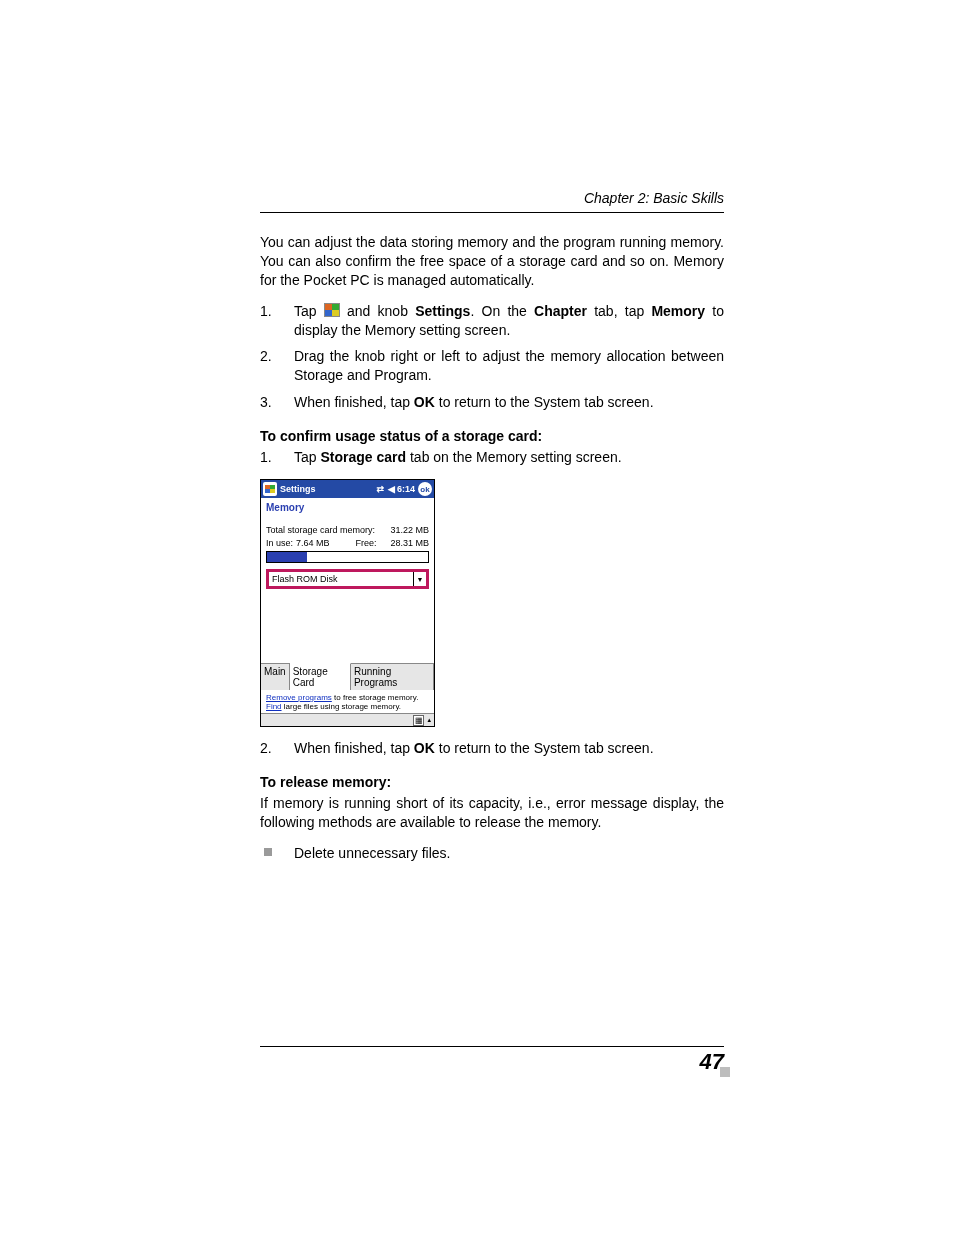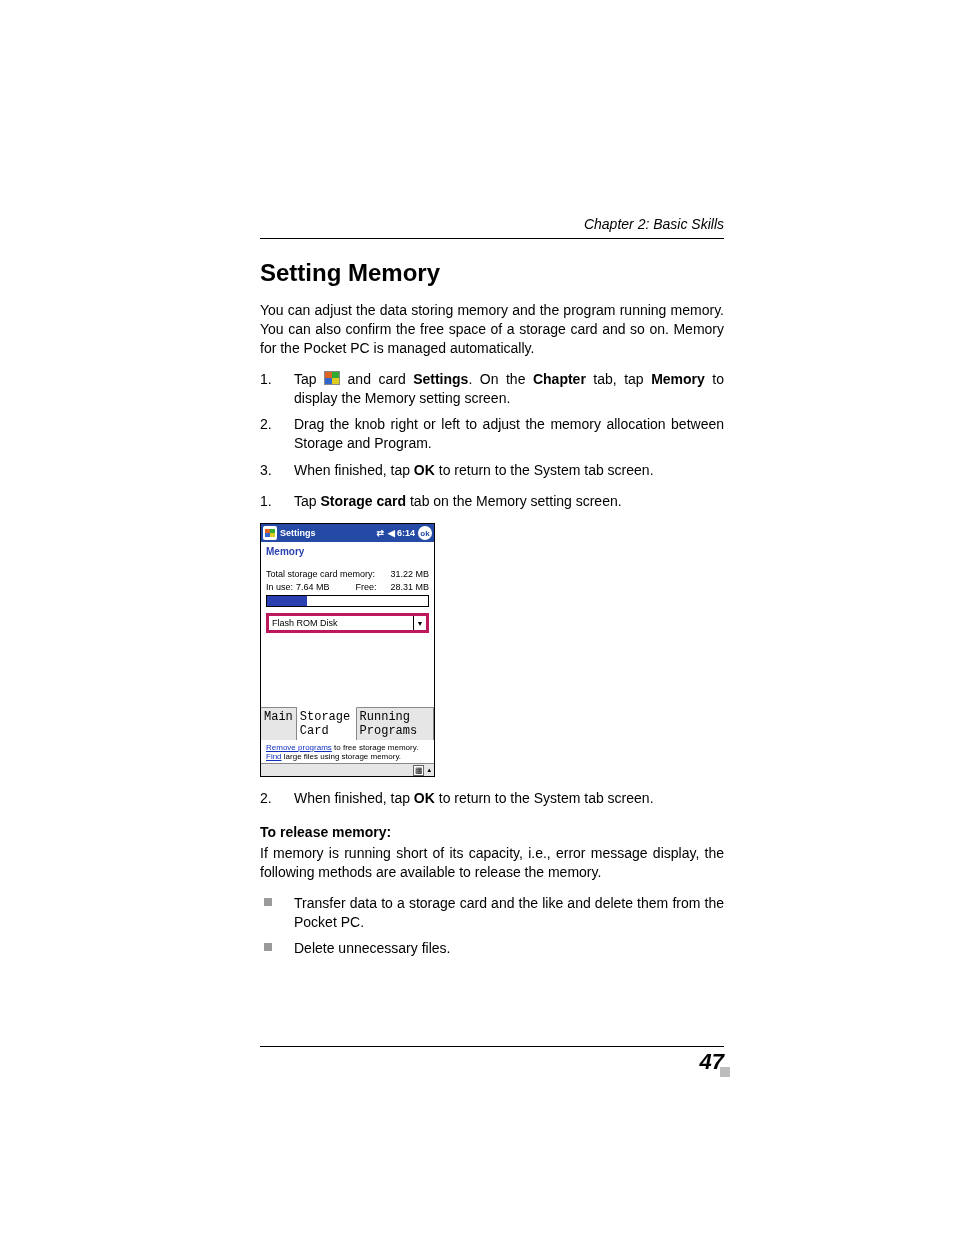--- a/index.html
+++ b/index.html
@@ -10,21 +10,20 @@
     color: #000;
     width: 954px;
     height: 1235px;
     position: relative;
   }
   .page {
     position: absolute;
     left: 260px;
     right: 230px;
     top: 190px;
-    margin-top: 26px;
   }
   .chapter {
     font-style: italic;
     font-size: 14px;
     text-align: right;
     margin-bottom: 6px;
   }
   .hr-top {
     border: none;
     border-top: 1px solid #000;
@@ -171,25 +170,24 @@
   .ss-dropdown .arrow {
     width: 12px;
     border-left: 1px solid #000;
     text-align: center;
     font-size: 7px;
     align-self: stretch;
     display:flex;align-items:center;justify-content:center;
   }
   .ss-tabs {
     display: flex;
-    font-size: 12px;
+    font-size: 10px;
     border-top: 1px solid #888;
     background: #737373;
     margin-top: 70px;
-    font-family: Liberation Mono, monospace;
   }
   .ss-tab {
     padding: 2px 3px;
     border-right: 1px solid #888;
     background: #e6e6e6;
   }
   .ss-tab.active {
     background: #fff;
     border-top: 1px solid #fff;
     margin-top: -1px;
@@ -236,35 +234,35 @@
     background: #bdbdbd;
   }
 </style>
 </head>
 <body>
 
 <div class="page">
   <div class="chapter">Chapter 2: Basic Skills</div>
   <hr class="hr-top">
 
-  <h1>Setting Memory</h1>
 
   <p class="body-text">You can adjust the data storing memory and the program running memory. You can also confirm the free space of a storage card and so on. Memory for the Pocket PC is managed automatically.</p>
 
 
   <ol>
     <li>
-      <span>Tap </span><span class="win-icon"></span><span> and card </span><span class="bold">Settings</span><span>. On the </span><span class="bold">Chapter</span><span> tab, tap </span><span class="bold">Memory</span><span> to display the Memory setting screen.</span>
+      <span>Tap </span><span class="win-icon"></span><span> and knob </span><span class="bold">Settings</span><span>. On the </span><span class="bold">Chapter</span><span> tab, tap </span><span class="bold">Memory</span><span> to display the Memory setting screen.</span>
     </li>
     <li>Drag the knob right or left to adjust the memory allocation between Storage and Program.</li>
     <li>
       <span>When finished, tap </span><span class="bold">OK</span><span> to return to the System tab screen.</span>
     </li>
   </ol>
 
+  <div class="subhead">To confirm usage status of a storage card:</div>
 
   <ol>
     <li>
       <span>Tap </span><span class="bold">Storage card</span><span> tab on the Memory setting screen.</span>
     </li>
   </ol>
 
   <div class="screenshot">
     <div class="ss-titlebar">
       <span class="flag">
@@ -317,21 +315,20 @@
   <ol start="2" style="counter-reset: step 1">
     <li>
       <span>When finished, tap </span><span class="bold">OK</span><span> to return to the System tab screen.</span>
     </li>
   </ol>
 
   <div class="subhead">To release memory:</div>
   <p class="body-text">If memory is running short of its capacity, i.e., error message display, the following methods are available to release the memory.</p>
 
   <ul class="square">
-    <li>Transfer data to a storage card and the like and delete them from the Pocket PC.</li>
     <li>Delete unnecessary files.</li>
   </ul>
 </div>
 
 <div class="footer-area">
   <hr class="hr-bottom">
   <div class="page-num">
     <span>47</span>
     <span class="corner-sq"></span>
   </div>

